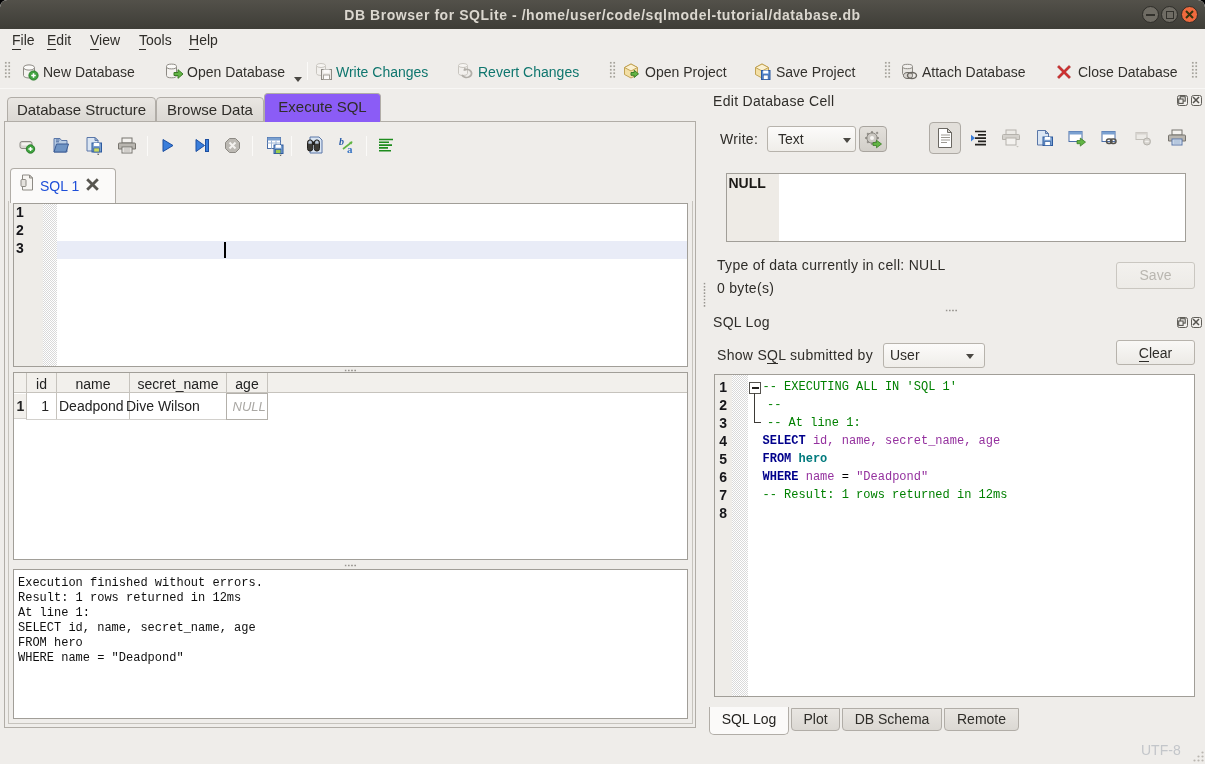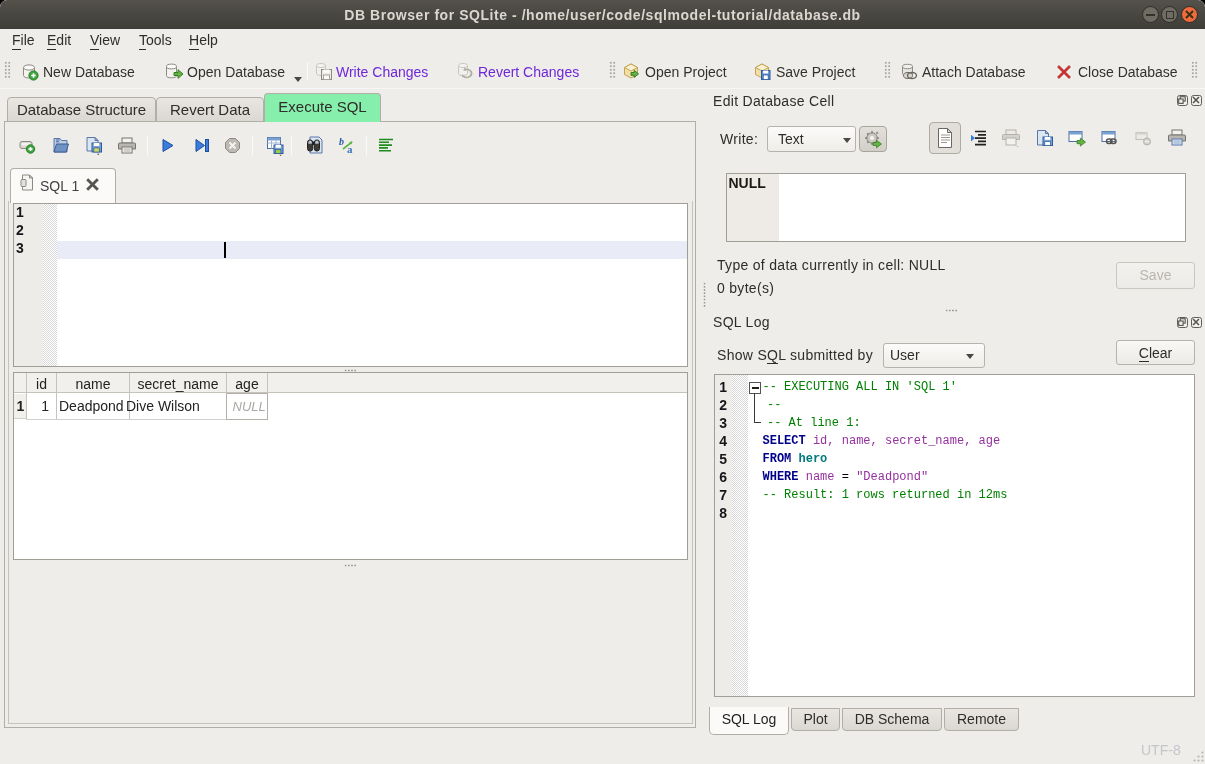--- a/index.html
+++ b/index.html
@@ -9,29 +9,29 @@
 .abs { position:absolute; }
 
 #titlebar { left:0; top:0; width:1205px; height:29px; background:linear-gradient(#53514a,#3e3d37); border-radius:7px 7px 0 0; }
 #title { width:100%; text-align:center; top:7px; font-size:14px; font-weight:bold; color:#dbd7cf; letter-spacing:0.55px; }
 .wbtn { top:6px; width:17px; height:17px; border-radius:50%; border:1px solid #2e2d29; }
 
 .menu { top:32px; font-size:14px; color:#2f2d29; }
 .menu u { text-decoration:none; border-bottom:1.5px solid #2f2d29; padding-bottom:0.5px; }
 
 .tlabel { top:64px; font-size:14px; color:#33312d; white-space:nowrap; }
-.tlabel.dis { color:#6d28d9; }
+.tlabel.dis { color:#0f766e; }
 .thandle { top:61px; width:7px; height:17px;
   background-image:radial-gradient(circle,#a5a29b 1px,rgba(0,0,0,0) 1.1px);
   background-size:3.5px 3.5px; }
 .tsep { top:62px; width:1px; height:18px; background:#c9c6c0; border-right:1px solid #fbfaf8; }
 svg { display:block; }
 
 .tab { top:97px; height:25px; background:linear-gradient(#e9e6e2,#dbd8d3); border:1px solid #b1ada7; border-radius:4px 4px 0 0; font-size:15px; color:#2f2d29; text-align:center; line-height:23px; }
-.tabactive { top:93px; height:29px; background:#86efac; border:1px solid #b1ada7; border-bottom:none; border-radius:4px 4px 0 0; font-size:15px; color:#2f2d29; text-align:center; line-height:26px; z-index:3; }
+.tabactive { top:93px; height:29px; background:#8b5cf6; border:1px solid #b1ada7; border-bottom:none; border-radius:4px 4px 0 0; font-size:15px; color:#2f2d29; text-align:center; line-height:26px; z-index:3; }
 
 .pane { border:1px solid #b1ada7; }
 .box { border:1px solid #a19e98; background:#fff; }
 .checker { background-image:repeating-conic-gradient(#d9d9d9 0% 25%, #ffffff 0% 50%); background-size:2px 2px; }
 .mono { font-family:"Liberation Mono",monospace; font-size:12px; white-space:pre; }
 .lnum { font-size:14px; font-weight:bold; color:#16161a; }
 .kw { color:#00008b; font-weight:bold; }
 .idn { color:#94309e; }
 .tbl { color:#007a7d; font-weight:bold; }
 .str { color:#94309e; }
@@ -145,21 +145,21 @@
   <div class="abs" style="left:1056px; top:64px;">
       <svg width="16" height="16" viewBox="0 0 16 16">
     <path d="M3 1.5 L8 6.5 L13 1.5 L14.5 3 L9.5 8 L14.5 13 L13 14.5 L8 9.5 L3 14.5 L1.5 13 L6.5 8 L1.5 3 z" fill="#d22d2d" stroke="#a01f1f" stroke-width="0.6"></path>
   </svg>
     </div>
   <div class="abs tlabel" style="left:1078px;">Close Database</div>
   <div class="abs thandle" style="left:1191px;"></div>
   <div class="abs" style="left:0; top:87.5px; width:1205px; height:1px; background:#d7d4cf; border-bottom:1px solid #f8f7f5;"></div>
 
   <div class="abs tab" style="left:7px; width:149px;">Database Structure</div>
-  <div class="abs tab" style="left:156px; width:108px;">Revert Data</div>
+  <div class="abs tab" style="left:156px; width:108px;">Browse Data</div>
   <div class="abs tabactive" style="left:264px; width:117px;">Execute SQL</div>
 
   <div class="abs pane" style="left:4px; top:121px; width:692px; height:607px; background:#efedea;"></div>
   <div class="abs" style="left:8px; top:201px; width:685px; height:523px; border:1px solid #c6c3bd; border-top:none;"></div>
 
   <div class="abs" style="left:19px; top:138px;">
       <svg width="17" height="16" viewBox="0 0 17 16">
     <rect x="1" y="3.5" width="12" height="7" rx="2" fill="#dad7d2" stroke="#8d8a84"></rect>
     <rect x="2.5" y="5" width="9" height="2.5" rx="1" fill="#f4f2ef"></rect>
     <circle cx="11.5" cy="11" r="4.2" fill="#3fa33f" stroke="#2c7d2c"></circle>
@@ -248,21 +248,21 @@
     </div>
 
   <div class="abs" style="left:10px; top:168px; width:106px; height:35px; background:#fbfaf9; border:1px solid #b1ada7; border-bottom:none; border-radius:4px 4px 0 0; z-index:2;"></div>
   <div class="abs" style="left:20px; top:174px; z-index:3;">
       <svg width="14" height="17" viewBox="0 0 14 17">
     <path d="M2.5 1 h7 l3 3 v12 h-10 z" fill="#f7f5f2" stroke="#8d8a84"></path>
     <path d="M9.5 1 l3 3 h-3 z" fill="#dbd8d3" stroke="#8d8a84"></path>
     <rect x="1" y="5.5" width="5" height="7" rx="1" fill="#e4e1dc" stroke="#8d8a84"></rect>
   </svg>
     </div>
-  <div class="abs" style="left:40px; top:178px; font-size:14px; color:#404040; z-index:3;">SQL 1</div>
+  <div class="abs" style="left:40px; top:178px; font-size:14px; color:#1d4ed8; z-index:3;">SQL 1</div>
   <div class="abs" style="left:85px; top:177px; z-index:3;">
       <svg width="15" height="15" viewBox="0 0 15 15">
     <path d="M3.2 1.2 L7.5 5.5 L11.8 1.2 L13.8 3.2 L9.5 7.5 L13.8 11.8 L11.8 13.8 L7.5 9.5 L3.2 13.8 L1.2 11.8 L5.5 7.5 L1.2 3.2 z" fill="#57554f"></path>
   </svg>
     </div>
 
   <div class="abs box" style="left:13px; top:203px; width:675px; height:164px;">
     <div class="abs" style="left:0; top:0; width:29px; height:162px; background:#eeece8;"></div>
     <div class="abs checker" style="left:29px; top:0; width:14px; height:162px;"></div>
     <div class="abs lnum" style="left:2px; top:-1px; line-height:18px;">1<br>2<br>3</div>
@@ -286,20 +286,28 @@
     <div class="abs hcell" style="left:116px; top:2.5px; width:96px;">secret_name</div>
     <div class="abs hcell" style="left:213px; top:2.5px; width:40px;">age</div>
     <div class="abs dcell" style="left:2.5px; top:24.5px; font-weight:bold;">1</div>
     <div class="abs dcell" style="left:13px; top:24.5px; width:22px; text-align:right;">1</div>
     <div class="abs dcell" style="left:45px; top:24.5px;">Deadpond</div>
     <div class="abs dcell" style="left:112px; top:24.5px;">Dive Wilson</div>
     <div class="abs dcell" style="left:218.5px; top:25.5px; font-style:italic; color:#aaa8a4; font-size:13px;">NULL</div>
   </div>
   <div class="abs hsplit" style="left:344px; top:563.5px;"></div>
 
+  <div class="abs box" style="left:13px; top:569px; width:675px; height:150px;">
+    <div class="abs mono" style="left:4px; top:5.5px; line-height:15.1px; color:#0e0e0e;">Execution finished without errors.
+Result: 1 rows returned in 12ms
+At line 1:
+SELECT id, name, secret_name, age
+FROM hero
+WHERE name = "Deadpond"</div>
+  </div>
 
   <div class="abs vsplit" style="left:703px; top:282px;"></div>
 
   <div class="abs dtitle" style="left:713px; top:93px;">Edit Database Cell</div>
   <div class="abs dockbtn" style="left:1177px; top:95px;">
       <svg width="8" height="8" viewBox="0 0 8 8">
         <rect x="2.2" y="0.7" width="5" height="4.4" fill="none" stroke="#55534e" stroke-width="1.1"></rect>
         <rect x="0.7" y="3" width="4.4" height="4.4" fill="#f2f0ed" stroke="#55534e" stroke-width="1.1"></rect>
       </svg>
     </div>

